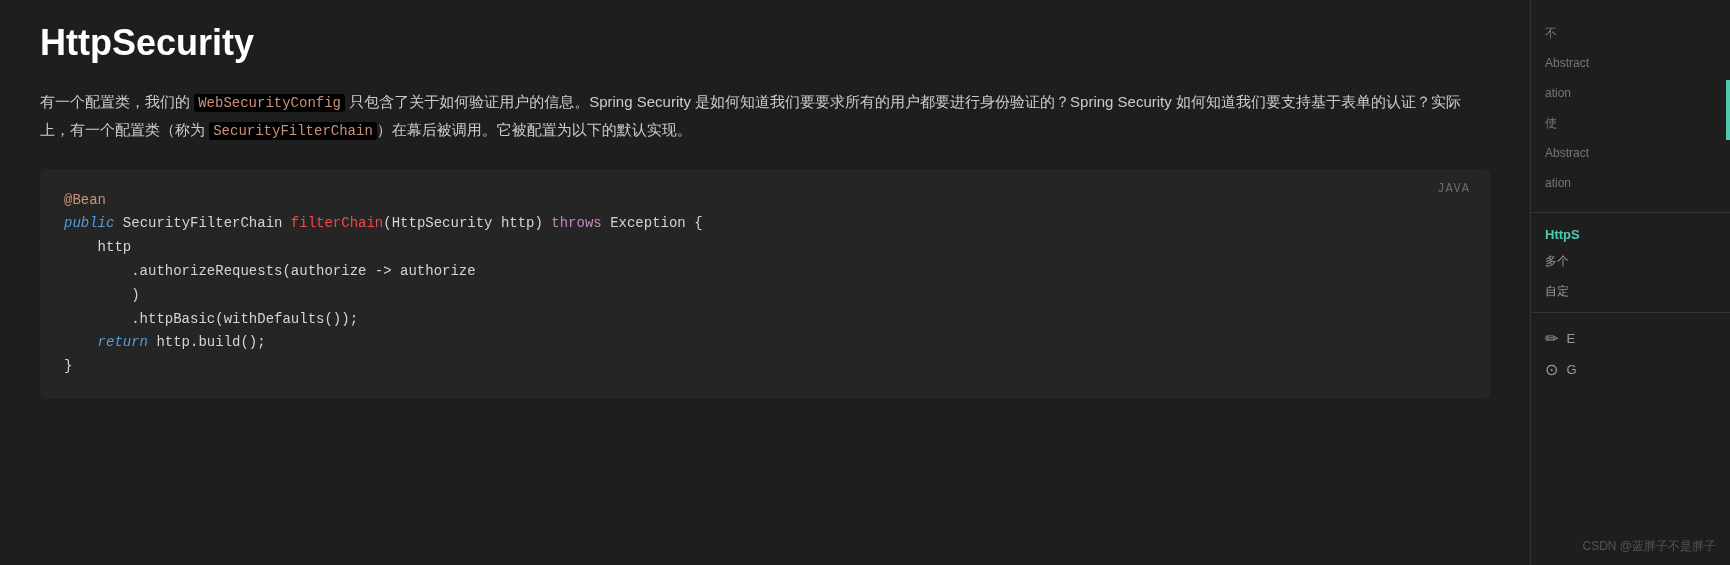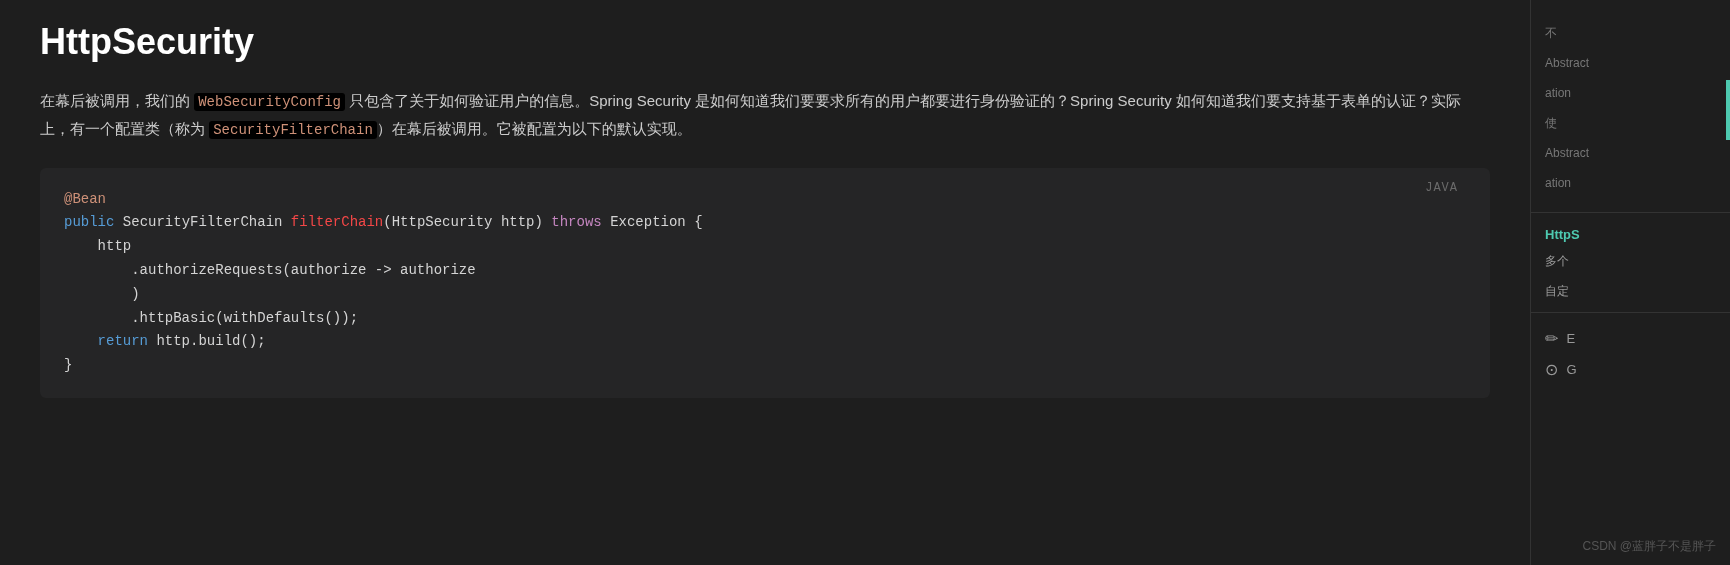--- a/index.html
+++ b/index.html
@@ -13,23 +13,24 @@
       color: #d4d4d4;
       font-family: 'Microsoft YaHei', 'PingFang SC', sans-serif;
       width: 1730px;
       height: 565px;
       overflow: hidden;
       display: flex;
     }
 
     .main-content {
       flex: 1;
-      padding: 20px 40px 20px 40px;
+      padding: 12px 40px 20px 40px;
       overflow: hidden;
       position: relative;
+      margin-top: 9px;
     }
 
     .page-title {
       font-size: 36px;
       font-weight: bold;
       color: #ffffff;
       margin-bottom: 24px;
       line-height: 1.2;
     }
 
@@ -55,33 +56,34 @@
       padding: 20px 24px;
       position: relative;
       font-family: 'Courier New', Consolas, monospace;
       font-size: 14px;
       line-height: 1.7;
     }
 
     .code-lang-badge {
       position: absolute;
       top: 10px;
-      right: 32px;
+      right: 20px;
       color: #6a6a6a;
       font-size: 12px;
       font-family: 'Courier New', monospace;
       letter-spacing: 1px;
     }
 
     .code-line {
       white-space: pre;
     }
 
     .kw-blue {
       color: #569cd6;
+      font-style: italic;
     }
 
     .kw-red {
       color: #f44747;
     }
 
     .kw-orange {
       color: #ce9178;
     }
 
@@ -172,21 +174,21 @@
       line-height: 1.5;
     }
   </style>
 </head>
 <body>
 
 <div class="main-content">
   <h1 class="page-title">HttpSecurity</h1>
 
   <div class="description">
-    <span>在幕后被调用，我们的 </span><span class="mono">WebSecurityConfig</span><span> 只包含了关于如何验证用户的信息。Spring Security 是如何知道我们要要求所有的用户都要进行身份验证的？Spring Security 如何知道我们要支持基于表单的认证？实际上，有一个配置类（称为 </span><span class="mono">SecurityFilterChain</span><span>）在幕后被调用。它被配置为以下的默认实现。</span>
+    <span>有一个配置类，我们的 </span><span class="mono">WebSecurityConfig</span><span> 只包含了关于如何验证用户的信息。Spring Security 是如何知道我们要要求所有的用户都要进行身份验证的？Spring Security 如何知道我们要支持基于表单的认证？实际上，有一个配置类（称为 </span><span class="mono">SecurityFilterChain</span><span>）在幕后被调用。它被配置为以下的默认实现。</span>
   </div>
 
   <div class="code-block">
     <span class="code-lang-badge">JAVA</span>
 
     <div class="code-line"><span class="kw-orange">@Bean</span></div>
     <div class="code-line"><span class="kw-blue">public</span><span class="kw-white"> SecurityFilterChain </span><span class="kw-red">filterChain</span><span class="kw-white">(HttpSecurity http) </span><span class="kw-throws">throws</span><span class="kw-white"> Exception {</span></div>
     <div class="code-line"><span class="kw-white">    http</span></div>
     <div class="code-line"><span class="kw-white">        .authorizeRequests(authorize -&gt; authorize</span></div>
     <div class="code-line"><span class="kw-white">        )</span></div>

